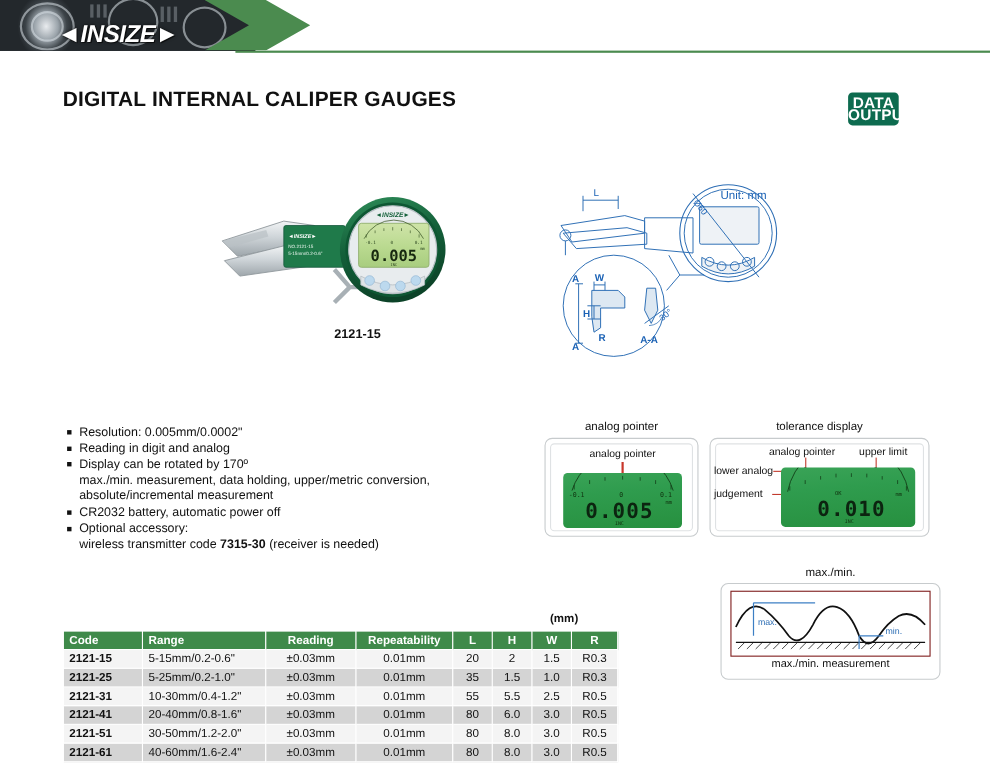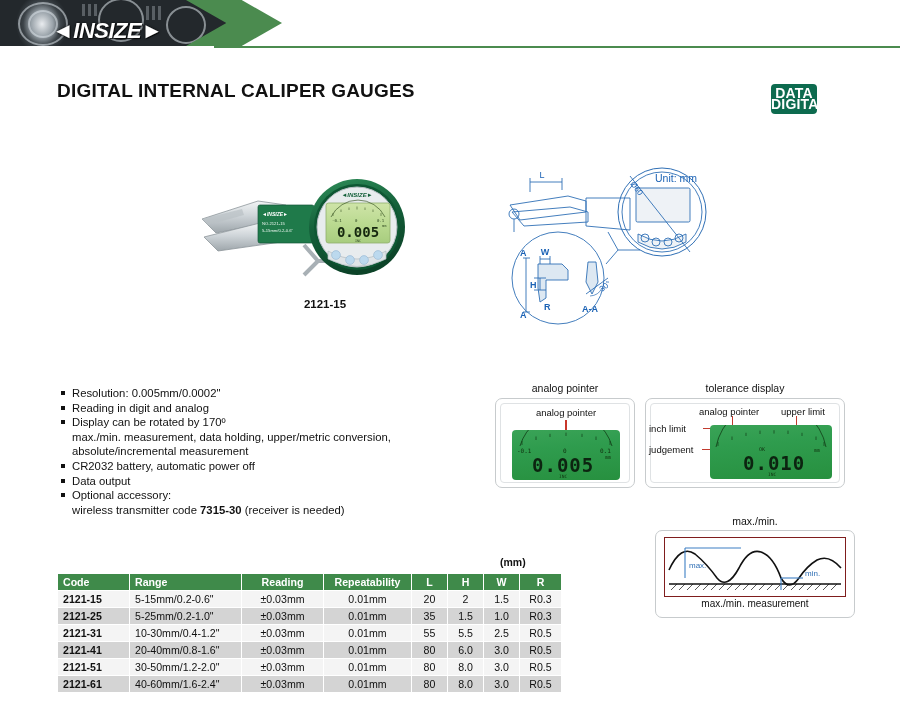--- a/index.html
+++ b/index.html
@@ -222,21 +222,21 @@
   <div class="banner-rule"></div>
   <div class="logo">
     <span>◄</span><span>INSIZE</span><span>►</span>
   </div>
 </div>
 
 <div id="page-title">DIGITAL INTERNAL CALIPER GAUGES</div>
 
 <div id="data-output-badge">
   <div>DATA</div>
-  <div>DIGITAL</div>
+  <div>OUTPUT</div>
 </div>
 
 <div id="product-photo">
   <svg width="250" height="115" viewBox="0 0 250 115">
     <defs>
       <linearGradient id="metal" x1="0" y1="0" x2="0" y2="1">
         <stop offset="0%" stop-color="#f2f4f5"></stop>
         <stop offset="45%" stop-color="#cfd5d9"></stop>
         <stop offset="100%" stop-color="#9ea6ab"></stop>
       </linearGradient>
@@ -360,21 +360,20 @@
 </div>
 
 <div id="features">
   <ul>
     <li><span>Resolution: 0.005mm/0.0002"</span></li>
     <li><span>Reading in digit and analog</span></li>
     <li><span>Display can be rotated by 170º</span></li>
     <li class="cont"><span>max./min. measurement, data holding, upper/metric conversion,</span></li>
     <li class="cont"><span>absolute/incremental measurement</span></li>
     <li><span>CR2032 battery, automatic power off</span></li>
-    <li><span>Data output</span></li>
     <li><span>Optional accessory:</span></li>
     <li class="cont"><span>wireless transmitter code </span><span class="bold-code">7315-30</span><span> (receiver is needed)</span></li>
   </ul>
 </div>
 
 <div class="panel-title" style="left:495px; top:382px; width:140px;">analog pointer</div>
 <div class="panel-box" style="left:495px; top:398px; width:140px; height:90px;">
   <div style="position:absolute; left:4px; top:4px; width:130px; height:80px; border:1px solid #dfe2e4; border-radius:4px;"></div>
   <div class="callout-label" style="left:22px; top:8px; width:96px; text-align:center; font-size:9.5px;">analog pointer</div>
   <div class="tick-red" style="left:69px; top:21px; width:2px; height:10px;"></div>
@@ -399,21 +398,21 @@
     <div class="lcd-small" style="left:47px; top:44px; font-size:4.5px;">INC</div>
   </div>
 </div>
 
 <div class="panel-title" style="left:645px; top:382px; width:200px;">tolerance display</div>
 <div class="panel-box" style="left:645px; top:398px; width:200px; height:90px;">
   <div style="position:absolute; left:4px; top:4px; width:190px; height:80px; border:1px solid #dfe2e4; border-radius:4px;"></div>
 
   <div class="callout-label" style="left:53px; top:7px;">analog pointer</div>
   <div class="callout-label" style="left:135px; top:7px;">upper limit</div>
-  <div class="callout-label" style="left:3px; top:24px;">inch limit</div>
+  <div class="callout-label" style="left:3px; top:24px;">lower analog</div>
   <div class="callout-label" style="left:3px; top:45px;">judgement</div>
 
   <div class="callout-line" style="left:57px; top:29px; width:29px; height:1px;"></div>
   <div class="callout-line" style="left:56px; top:50px; width:47px; height:1px;"></div>
   <div class="callout-line" style="left:86px; top:17px; width:1px; height:12px;"></div>
   <div class="callout-line" style="left:150px; top:17px; width:1px; height:10px;"></div>
 
   <div class="tick-red" style="left:85px; top:26px; width:2px; height:9px; background:#0d2d12;"></div>
   <div class="tick-red" style="left:149px; top:26px; width:2px; height:9px; background:#0d2d12;"></div>
 

